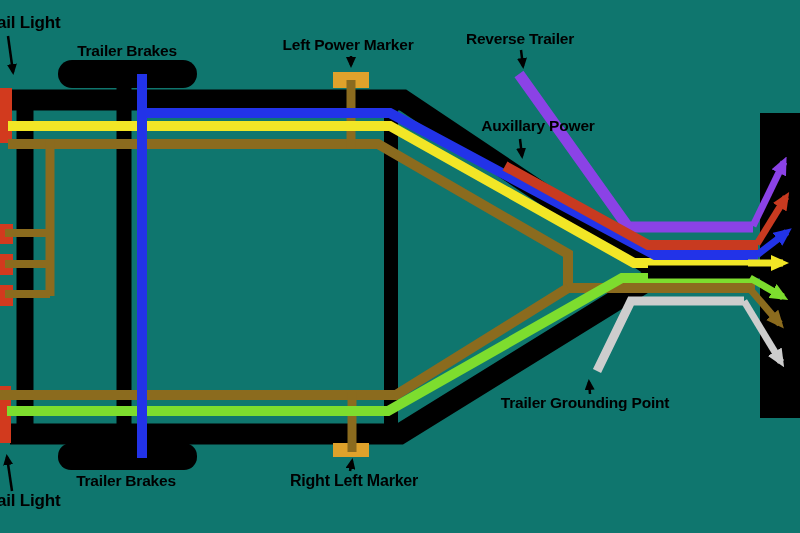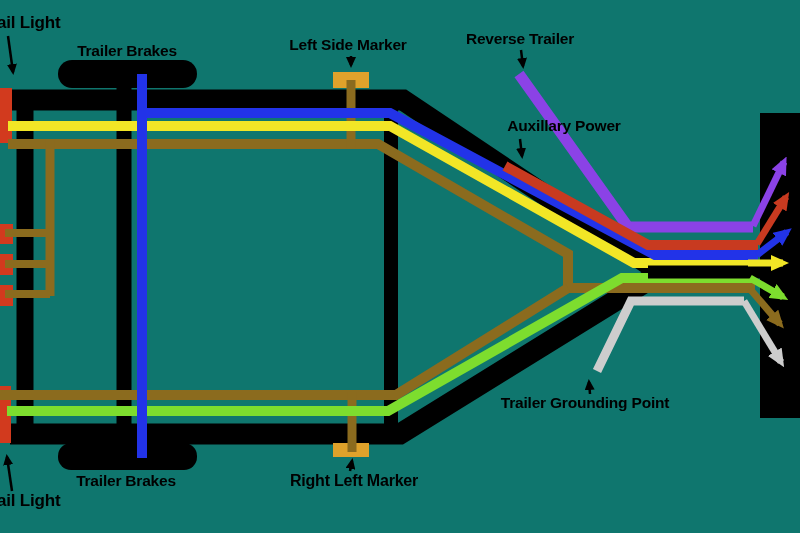--- a/index.html
+++ b/index.html
@@ -96,21 +96,21 @@
   <line x1="351" y1="56" x2="351" y2="65" stroke-width="2.5" marker-end="url(#ah-black)" stroke="#000000"></line>
   <line x1="521" y1="50" x2="523" y2="66" stroke-width="2.5" marker-end="url(#ah-black)" stroke="#000000"></line>
   <line x1="520" y1="139" x2="522" y2="156" stroke-width="2.5" marker-end="url(#ah-black)" stroke="#000000"></line>
   <line x1="590" y1="394" x2="589" y2="382" stroke-width="2.5" marker-end="url(#ah-black)" stroke="#000000"></line>
   <line x1="350" y1="471" x2="352" y2="461" stroke-width="2.5" marker-end="url(#ah-black)" stroke="#000000"></line>
   <line x1="12" y1="491" x2="7" y2="457" stroke-width="2.5" marker-end="url(#ah-black)" stroke="#000000"></line>
 </svg>
 
   <div class="lbl" style="left:-3px;top:15px;font-size:17px;">ail Light</div>
   <div class="lbl ctr" style="left:47px;top:43px;width:160px;">Trailer Brakes</div>
-  <div class="lbl ctr" style="left:268px;top:37px;width:160px;">Left Side Marker</div>
+  <div class="lbl ctr" style="left:268px;top:37px;width:160px;">Left Power Marker</div>
   <div class="lbl ctr" style="left:440px;top:31px;width:160px;">Reverse Trailer</div>
-  <div class="lbl ctr" style="left:484px;top:118px;width:160px;text-align:center;">Auxillary Power</div>
+  <div class="lbl ctr" style="left:458px;top:118px;width:160px;text-align:center;">Auxillary Power</div>
   <div class="lbl ctr" style="left:485px;top:395px;width:200px;">Trailer Grounding Point</div>
   <div class="lbl ctr" style="left:264px;top:473px;width:180px;font-size:16px;">Right Left Marker</div>
   <div class="lbl ctr" style="left:46px;top:473px;width:160px;">Trailer Brakes</div>
   <div class="lbl" style="left:-3px;top:493px;font-size:17px;">ail Light</div>
 
 </div>
 
 </body></html>

